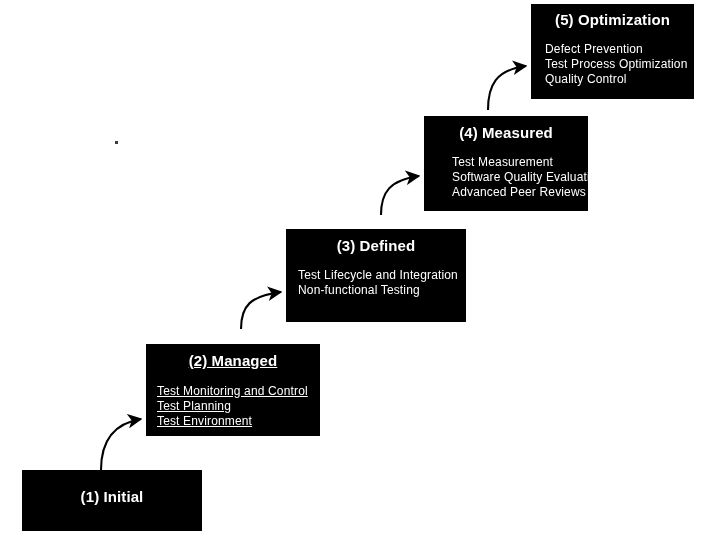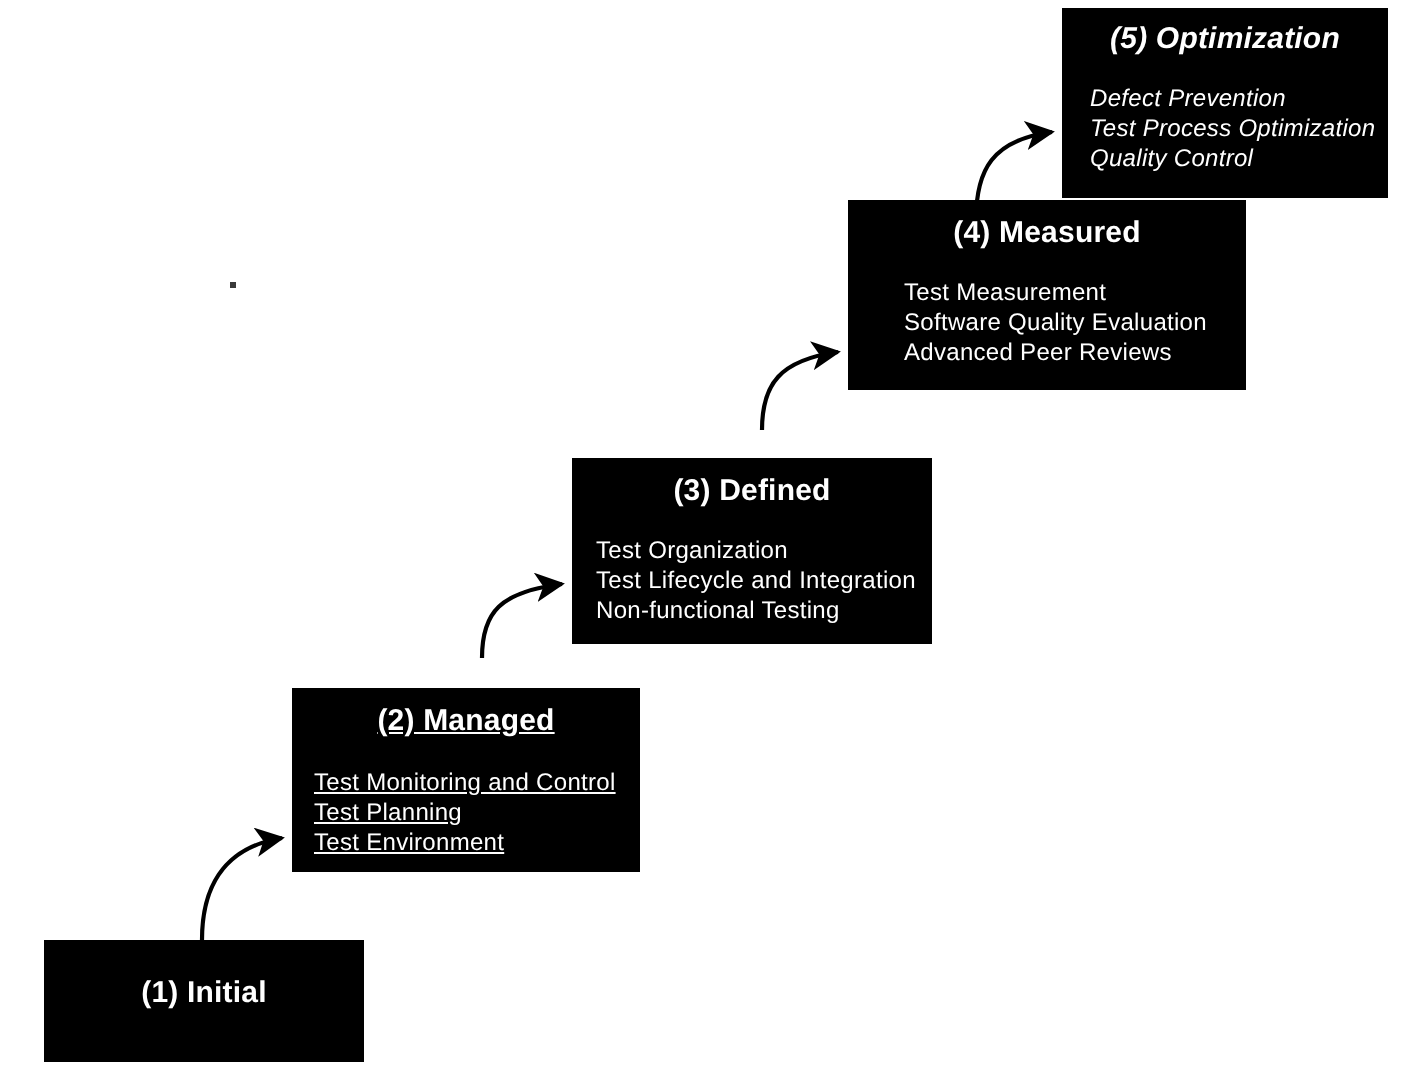--- a/index.html
+++ b/index.html
@@ -37,25 +37,25 @@
   }
   .stage-item {
     font-size: 12px;
     line-height: 15px;
     color: #ffffff;
     white-space: nowrap;
     letter-spacing: 0.15px;
   }
 
   
-  #box-1 { left: 22px;  top: 470px; width: 160px; height: 61px; }
+  #box-1 { left: 22px;  top: 470px; width: 180px; height: 61px; }
   #box-2 { left: 146px; top: 344px; width: 174px; height: 92px; text-decoration: underline; }
   #box-3 { left: 286px; top: 229px; width: 180px; height: 93px; }
-  #box-4 { left: 424px; top: 100px; width: 199px; height: 95px; }
-  #box-5 { left: 531px; top: 4px;   width: 163px; height: 95px; font-style: italic; }
+  #box-4 { left: 424px; top: 116px; width: 164px; height: 95px; }
+  #box-5 { left: 531px; top: 4px;   width: 163px; height: 95px; }
 
   #box-1 .stage-title { margin-top: 19px; }
   #box-2 .stage-title { margin-top: 9px; }
   #box-3 .stage-title { margin-top: 9px; }
   #box-4 .stage-title { margin-top: 9px; }
   #box-5 .stage-title { margin-top: 8px; }
 
   #box-2 .stage-items { margin-top: 14px; padding-left: 11px; }
   #box-3 .stage-items { margin-top: 13px; padding-left: 12px; }
   #box-4 .stage-items { margin-top: 13px; padding-left: 28px; }
@@ -109,21 +109,20 @@
     <ul class="stage-items">
       <li class="stage-item">Test Monitoring and Control</li>
       <li class="stage-item">Test Planning</li>
       <li class="stage-item">Test Environment</li>
     </ul>
   </div>
 
   <div class="stage-box" id="box-3">
     <div class="stage-title">(3) Defined</div>
     <ul class="stage-items">
-      <li class="stage-item">Test Organization</li>
       <li class="stage-item">Test Lifecycle and Integration</li>
       <li class="stage-item">Non-functional Testing</li>
     </ul>
   </div>
 
   <div class="stage-box" id="box-4">
     <div class="stage-title">(4) Measured</div>
     <ul class="stage-items">
       <li class="stage-item">Test Measurement</li>
       <li class="stage-item">Software Quality Evaluation</li>

